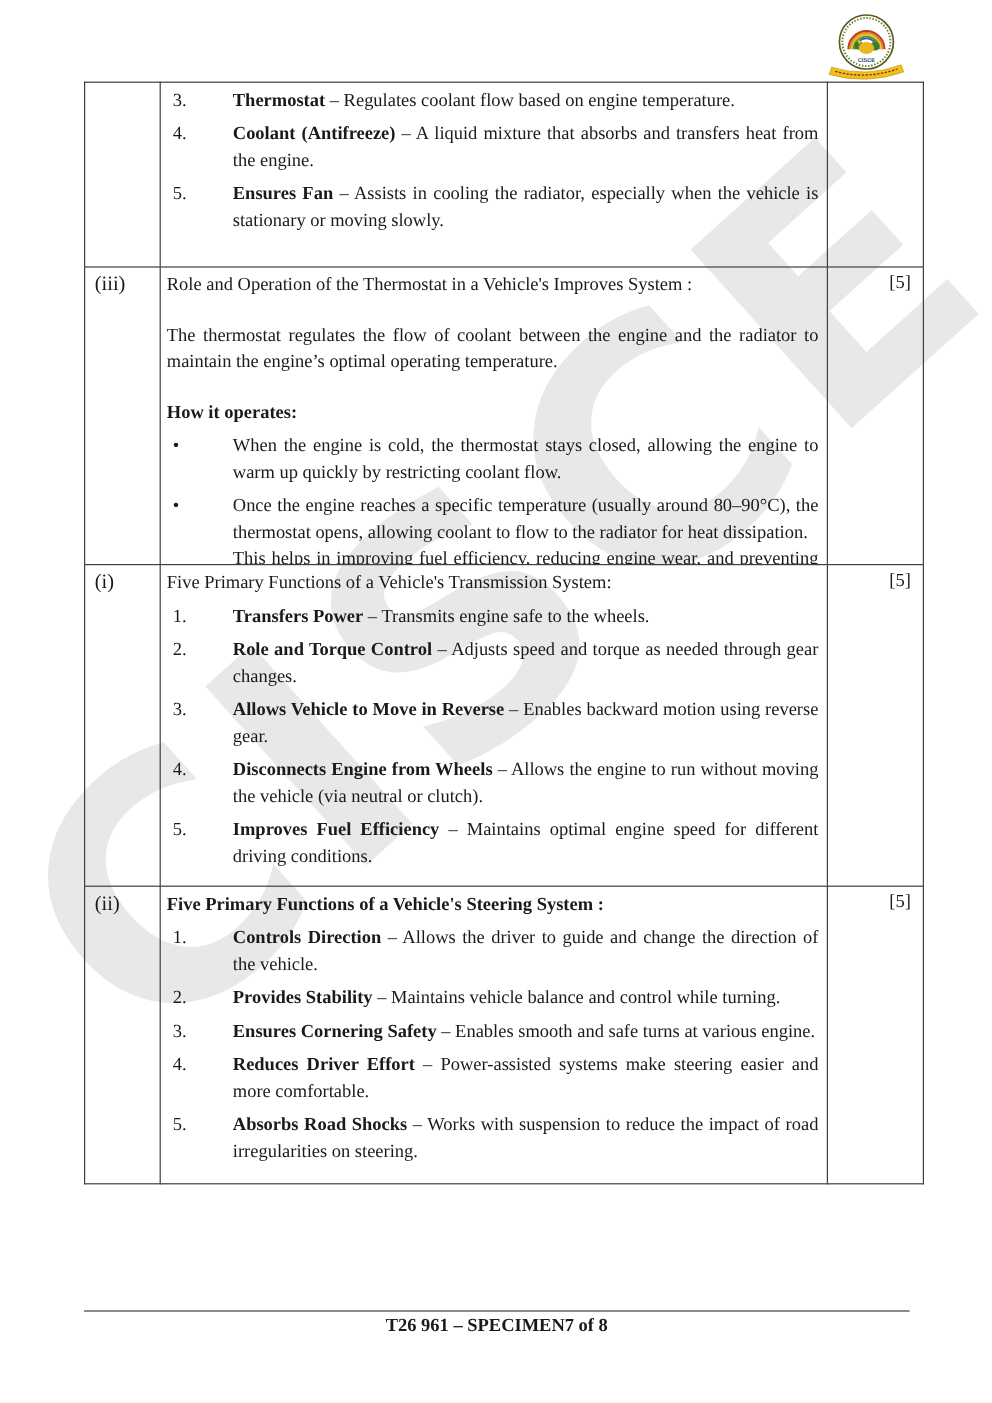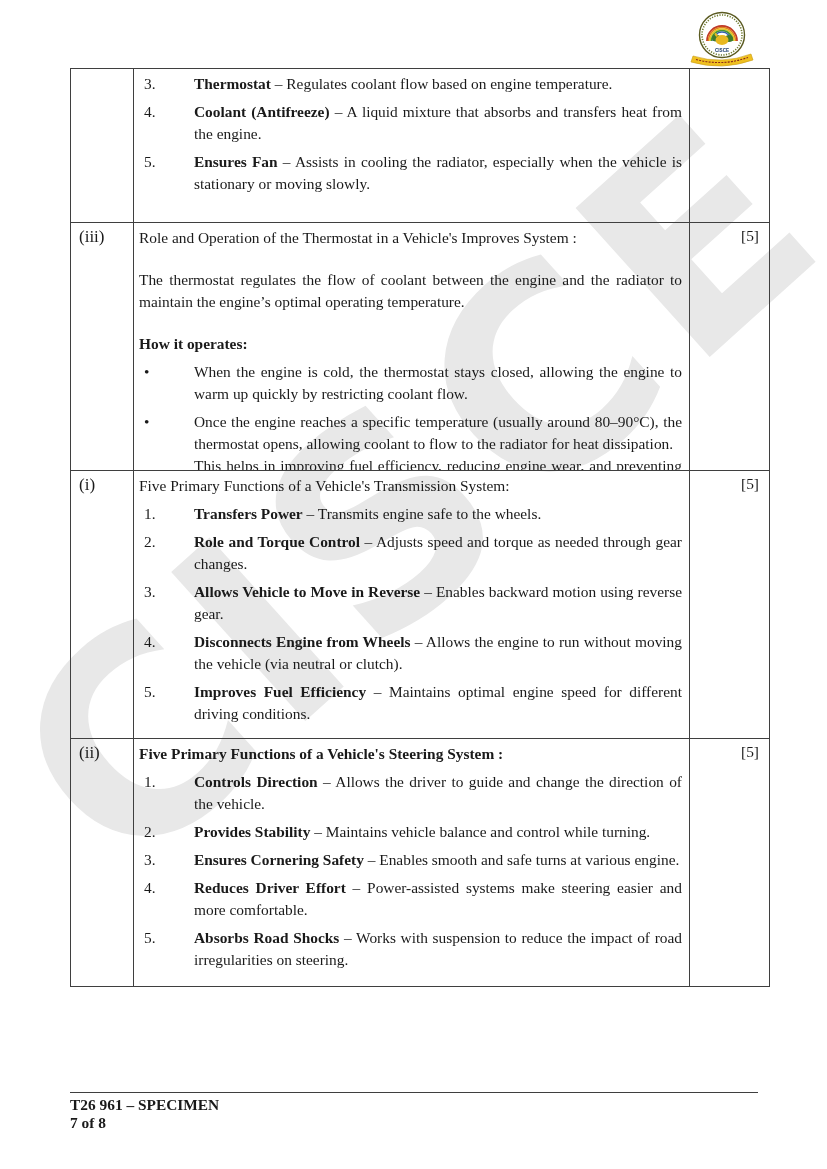--- a/index.html
+++ b/index.html
@@ -32,22 +32,22 @@
   .body-text{font-size:15.4px;line-height:22px;}
   .li{position:relative;margin-top:6px;}
   .li .ln{position:absolute;left:5px;top:0;}
   .li .lt{margin-left:55px;text-align:justify;}
   .para{margin-top:20px;text-align:justify;}
   .first{margin-top:0;}
   .bold{font-weight:bold;}
   
   .footer{position:absolute;left:70px;top:1092px;width:688px;z-index:1;
     border-top:1.5px solid #3f3f3f;}
-  .footer-row{display:flex;justify-content:flex-end;padding-top:3px;
-    font-weight:bold;font-size:15.4px;flex-direction:column;}
+  .footer-row{display:flex;justify-content:center;padding-top:3px;
+    font-weight:bold;font-size:15.4px;}
 </style>
 </head>
 <body>
 
 <div class="watermark">CISCE</div>
 
 <div class="logo">
   <svg width="72" height="62" viewBox="0 0 72 62">
     <circle cx="36" cy="25" r="22.5" fill="#ffffff" stroke="#5a5a20" stroke-width="1.4"></circle>
     <circle cx="36" cy="25" r="20" fill="none" stroke="#6e7a2e" stroke-width="1.6" stroke-dasharray="1.2 1.4"></circle>

